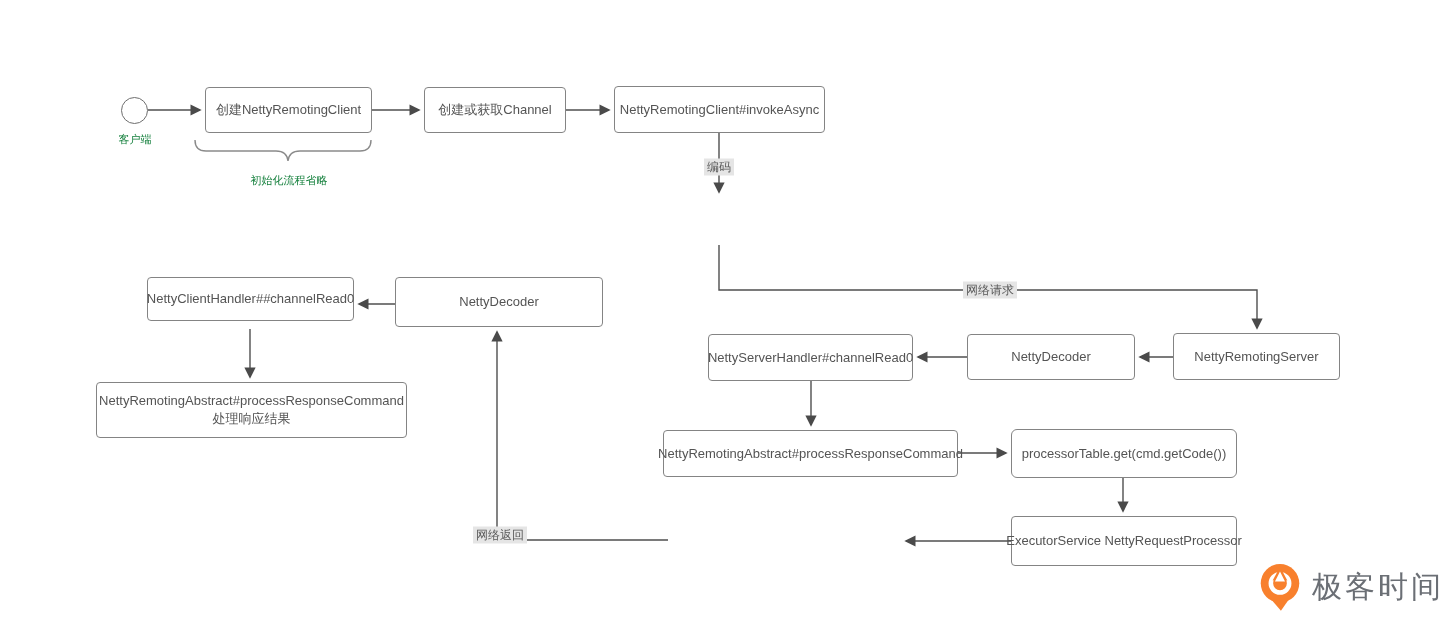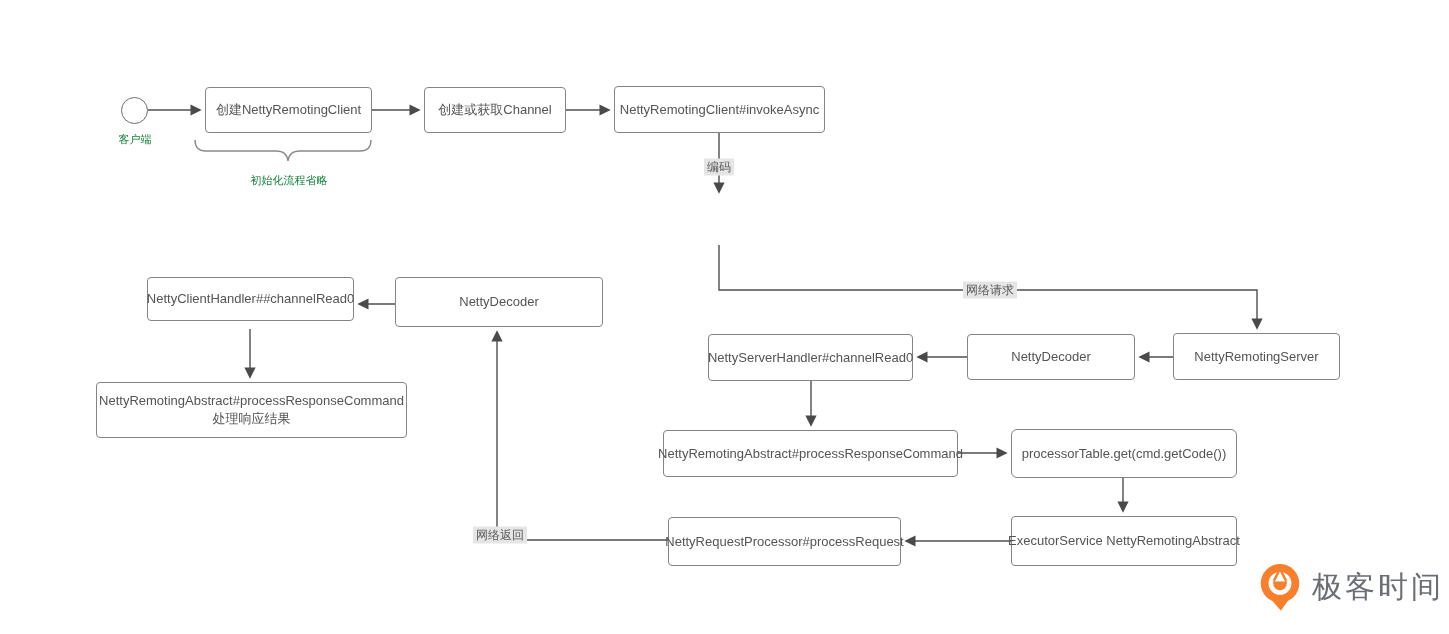--- a/index.html
+++ b/index.html
@@ -119,22 +119,21 @@
 
   <div class="free-label" style="left:289px;top:173px;">初始化流程省略</div>
 
 
   <div class="node" style="left:1173px;top:333px;width:167px;height:47px;text-align:center;">NettyRemotingServer</div>
   <div class="node" style="left:967px;top:334px;width:168px;height:46px;">NettyDecoder</div>
   <div class="node" style="left:708px;top:334px;width:205px;height:47px;">NettyServerHandler#channelRead0</div>
 
   <div class="node" style="left:663px;top:430px;width:295px;height:47px;">NettyRemotingAbstract#processResponseCommand</div>
   <div class="node" style="left:1011px;top:429px;width:226px;height:49px;border-radius:6px;">processorTable.get(cmd.getCode())</div>
-  <div class="node" style="left:1011px;top:516px;width:226px;height:50px;">ExecutorService NettyRemotingAbstract</div>
-  <div class="node" style="left:668px;top:517px;width:233px;height:49px;">NettyRequestProcessor#processRequest</div>
+  <div class="node" style="left:1011px;top:516px;width:226px;height:50px;">ExecutorService NettyRequestProcessor</div>
 
   <div class="node" style="left:395px;top:277px;width:208px;height:50px;">NettyDecoder</div>
   <div class="node" style="left:147px;top:277px;width:207px;height:44px;text-align:center;">NettyClientHandler##channelRead0</div>
   <div class="node multiline" style="left:96px;top:382px;width:311px;height:56px;">
     <span>NettyRemotingAbstract#processResponseCommand</span>
     <span>处理响应结果</span>
   </div>
 
   <div class="edge-label" style="left:719px;top:167px;">编码</div>
   <div class="edge-label" style="left:990px;top:290px;">网络请求</div>

